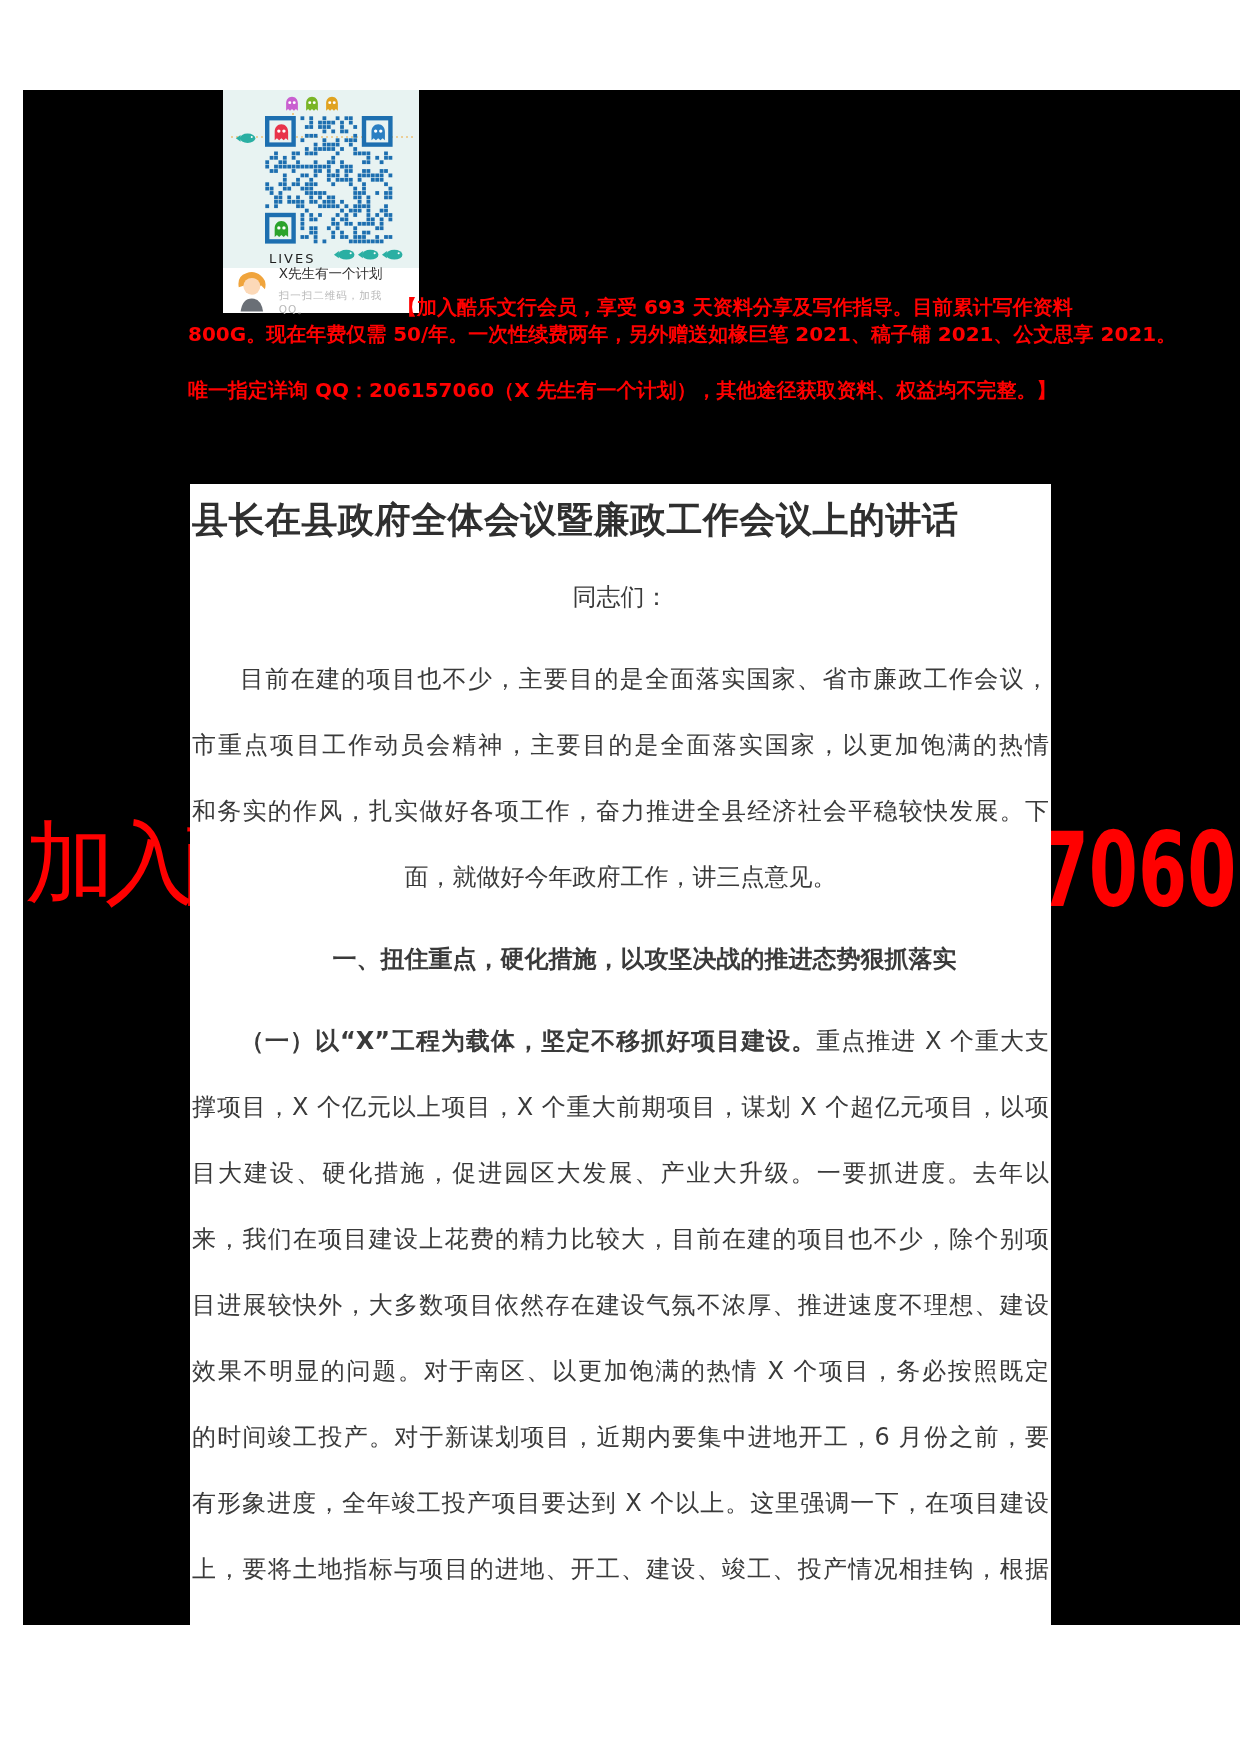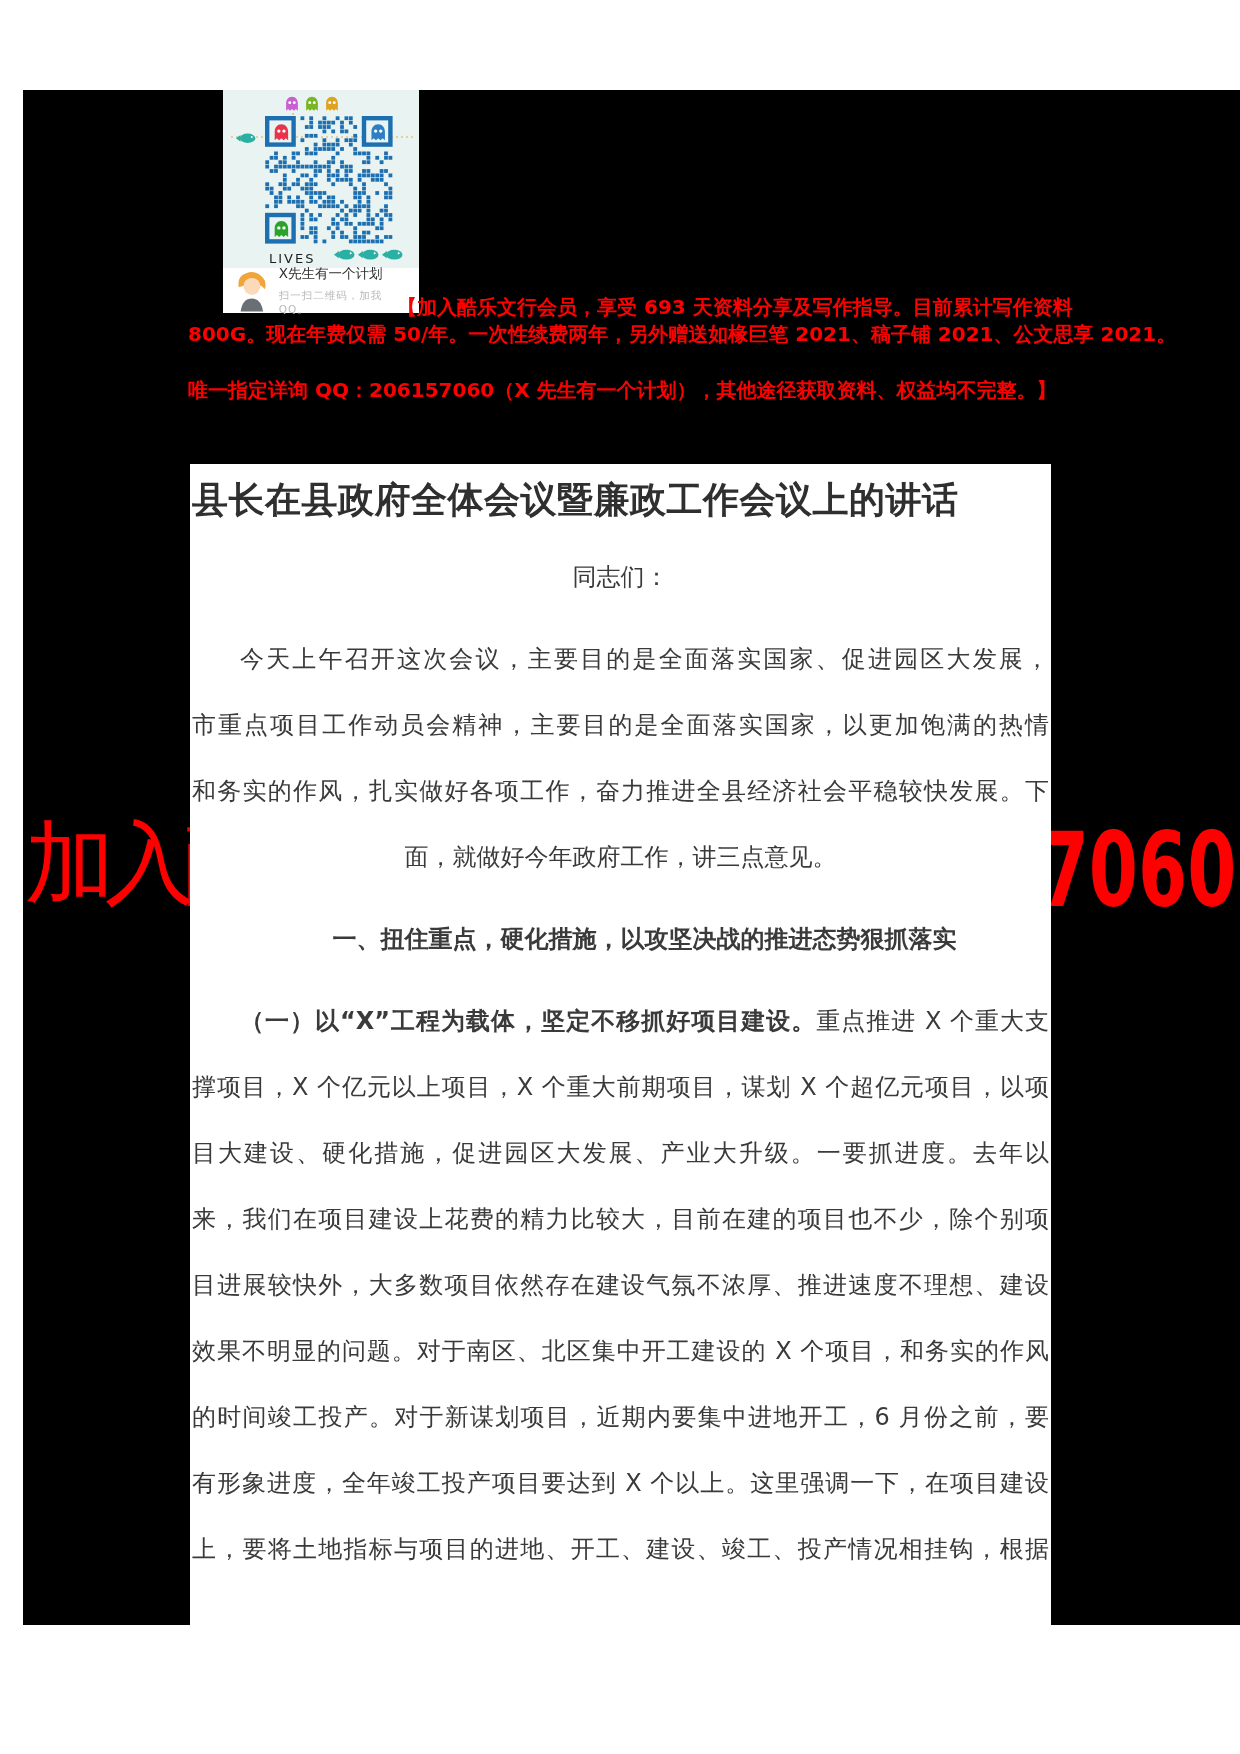--- a/index.html
+++ b/index.html
@@ -26,21 +26,21 @@
   .qr-title{font-size:13.5px;color:var(--footer-title-text,#2e2e2e);}
   .qr-sub{font-size:10.5px;margin-top:6px;letter-spacing:1px;color:var(--footer-subtitle-text,#b9b9b9);}
   
   .promo{position:absolute;z-index:3;font-size:20px;line-height:24px;font-weight:700;
     color:var(--promo-red,#ff0000);white-space:nowrap;}
   .promo-1{left:397px;top:295px;}
   .promo-2{left:188px;top:322px;}
   .promo-3{left:188px;top:347px;margin-top:31px;}
   
   .doc-page{
-    position:absolute;left:190px;top:464px;width:861px;height:1270px;
+    position:absolute;left:190px;top:484px;width:861px;height:1270px;
     background:#fff;z-index:2;box-sizing:border-box;
   }
   .doc-title{
     margin:14px 2px 0 2px;font-size:36px;line-height:44px;font-weight:700;
     letter-spacing:.5px;color:var(--title-text,#2f2f2f);
   }
   #doc-body{margin:0 2px;}
   .doc-line{font-size:24px;line-height:66px;color:var(--body-text,#3a3a3a);text-align:center;}
   .doc-line.j{text-align:justify;text-align-last:justify;}
   .doc-line.ind{text-indent:2em;}
@@ -412,30 +412,30 @@
   </div>
 
   <div class="promo promo-1">【加入酷乐文行会员，享受 693 天资料分享及写作指导。目前累计写作资料</div>
   <div class="promo promo-2">800G。现在年费仅需 50/年。一次性续费两年，另外赠送如椽巨笔 2021、稿子铺 2021、公文思享 2021。</div>
   <div class="promo promo-3">唯一指定详询 QQ：206157060（X 先生有一个计划），其他途径获取资料、权益均不完整。】</div>
 
   <div class="doc-page">
     <h1 class="doc-title">县长在县政府全体会议暨廉政工作会议上的讲话</h1>
     <div id="doc-body">
         <div class="doc-line first"><span>同志们：</span></div>
-        <div class="doc-line gap ind j"><span>今天上午召开这次会议，主要目的是全面落实国家、促进园区大发展，</span></div>
+        <div class="doc-line gap ind j"><span>目前在建的项目也不少，主要目的是全面落实国家、省市廉政工作会议，</span></div>
         <div class="doc-line j"><span>市重点项目工作动员会精神，主要目的是全面落实国家，以更加饱满的热情</span></div>
         <div class="doc-line j"><span>和务实的作风，扎实做好各项工作，奋力推进全县经济社会平稳较快发展。下</span></div>
         <div class="doc-line "><span>面，就做好今年政府工作，讲三点意见。</span></div>
         <div class="doc-line gap ind head"><span>一、扭住重点，硬化措施，以攻坚决战的推进态势狠抓落实</span></div>
         <div class="doc-line gap ind j"><span class="b">（一）以“X”工程为载体，坚定不移抓好项目建设。</span><span>重点推进 X 个重大支</span></div>
         <div class="doc-line j"><span>撑项目，X 个亿元以上项目，X 个重大前期项目，谋划 X 个超亿元项目，以项</span></div>
         <div class="doc-line j"><span>目大建设、硬化措施，促进园区大发展、产业大升级。一要抓进度。去年以</span></div>
         <div class="doc-line j"><span>来，我们在项目建设上花费的精力比较大，目前在建的项目也不少，除个别项</span></div>
         <div class="doc-line j"><span>目进展较快外，大多数项目依然存在建设气氛不浓厚、推进速度不理想、建设</span></div>
-        <div class="doc-line j"><span>效果不明显的问题。对于南区、北区集中开工建设的 X 个项目，和务实的作风</span></div>
+        <div class="doc-line j"><span>效果不明显的问题。对于南区、以更加饱满的热情 X 个项目，务必按照既定</span></div>
         <div class="doc-line j"><span>的时间竣工投产。对于新谋划项目，近期内要集中进地开工，6 月份之前，要</span></div>
         <div class="doc-line j"><span>有形象进度，全年竣工投产项目要达到 X 个以上。这里强调一下，在项目建设</span></div>
         <div class="doc-line j"><span>上，要将土地指标与项目的进地、开工、建设、竣工、投产情况相挂钩，根据</span></div>
       </div>
   </div>
 
 </div>
 
 </body></html>

